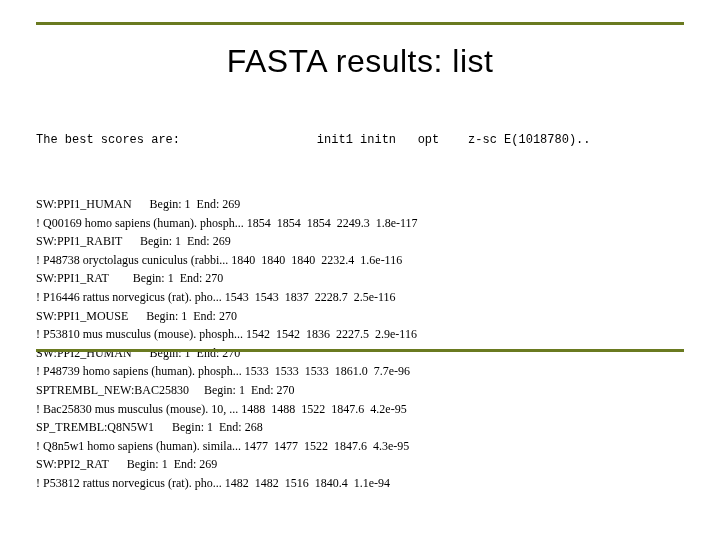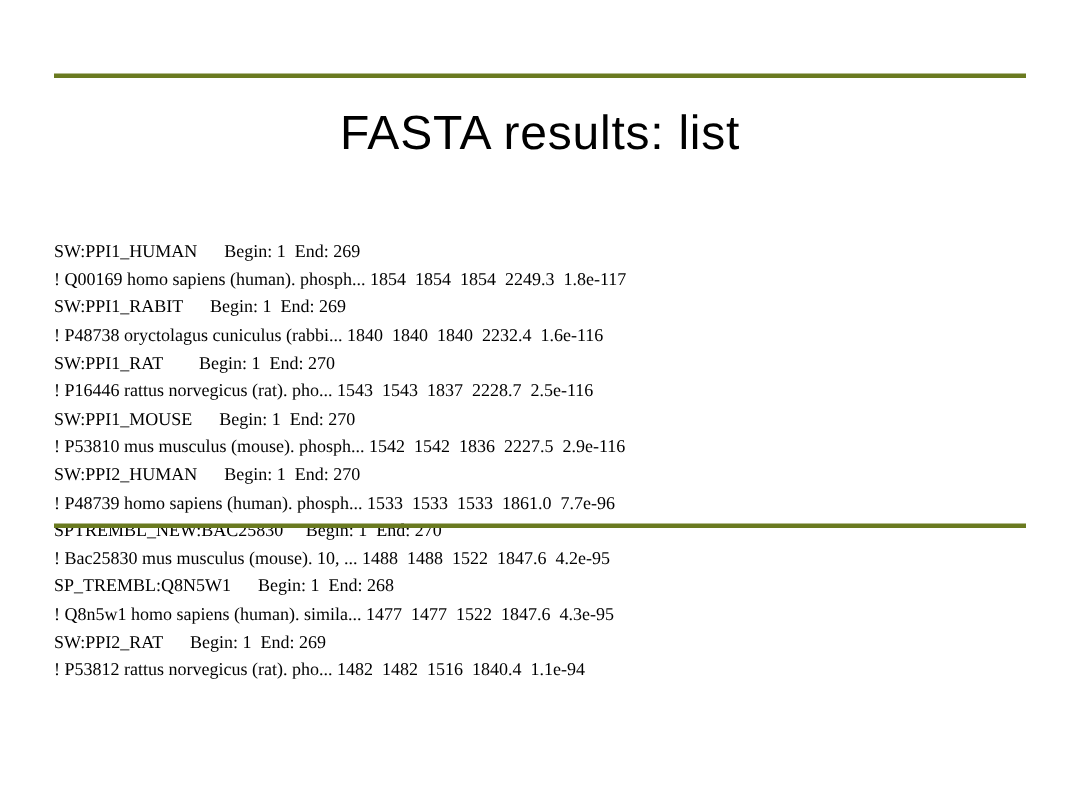--- a/index.html
+++ b/index.html
@@ -8,21 +8,21 @@
     width: 720px;
     height: 540px;
     background: #fff;
     font-family: Arial, Helvetica, sans-serif;
     color: #000;
   }
   .slide {
     box-sizing: border-box;
     width: 720px;
     height: 384px;
-    padding: 43px 36px 20px 36px;
+    padding: 16px 36px 20px 36px;
     position: relative;
   }
   .rule {
     border: none;
     border-top: 3px solid #6a7a20;
     margin: 0;
   }
   .rule.top { margin-top: 6px; }
   .rule.bottom { position: absolute; left: 36px; right: 36px; bottom: 32px; }
   .title {
@@ -42,17 +42,18 @@
   .entry { margin: 0; font-family: Liberation Serif, serif; }
 </style>
 </head>
 <body>
 
 <div class="slide">
   <hr class="rule top">
   <div class="title">FASTA results: list</div>
 
   <div class="mono-block">
+    <div class="header-line">The best scores are:                   init1 initn   opt    z-sc E(1018780)..</div>
     <div id="entries"><div class="entry">SW:PPI1_HUMAN      Begin: 1  End: 269</div><div class="entry">! Q00169 homo sapiens (human). phosph... 1854  1854  1854  2249.3  1.8e-117</div><div class="entry">SW:PPI1_RABIT      Begin: 1  End: 269</div><div class="entry">! P48738 oryctolagus cuniculus (rabbi... 1840  1840  1840  2232.4  1.6e-116</div><div class="entry">SW:PPI1_RAT        Begin: 1  End: 270</div><div class="entry">! P16446 rattus norvegicus (rat). pho... 1543  1543  1837  2228.7  2.5e-116</div><div class="entry">SW:PPI1_MOUSE      Begin: 1  End: 270</div><div class="entry">! P53810 mus musculus (mouse). phosph... 1542  1542  1836  2227.5  2.9e-116</div><div class="entry">SW:PPI2_HUMAN      Begin: 1  End: 270</div><div class="entry">! P48739 homo sapiens (human). phosph... 1533  1533  1533  1861.0  7.7e-96</div><div class="entry">SPTREMBL_NEW:BAC25830     Begin: 1  End: 270</div><div class="entry">! Bac25830 mus musculus (mouse). 10, ... 1488  1488  1522  1847.6  4.2e-95</div><div class="entry">SP_TREMBL:Q8N5W1      Begin: 1  End: 268</div><div class="entry">! Q8n5w1 homo sapiens (human). simila... 1477  1477  1522  1847.6  4.3e-95</div><div class="entry">SW:PPI2_RAT      Begin: 1  End: 269</div><div class="entry">! P53812 rattus norvegicus (rat). pho... 1482  1482  1516  1840.4  1.1e-94</div></div>
   </div>
 
   <hr class="rule bottom">
 </div>
 
 </body></html>

